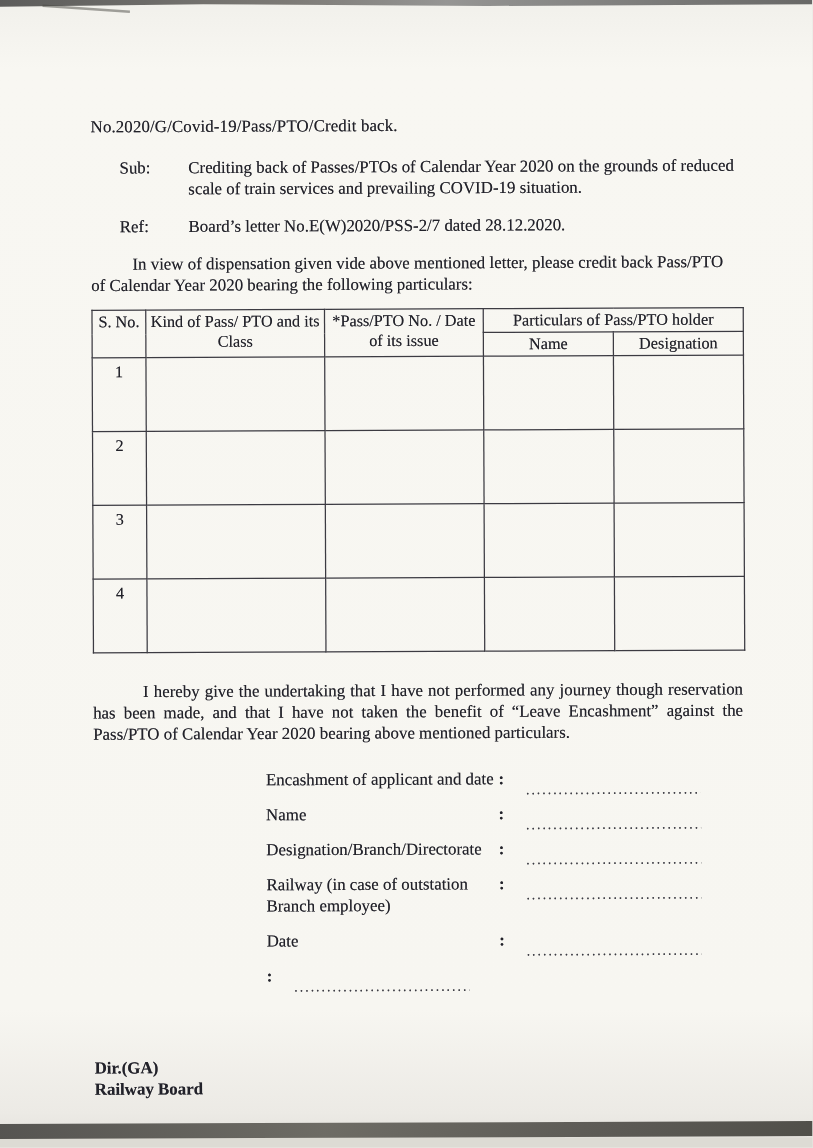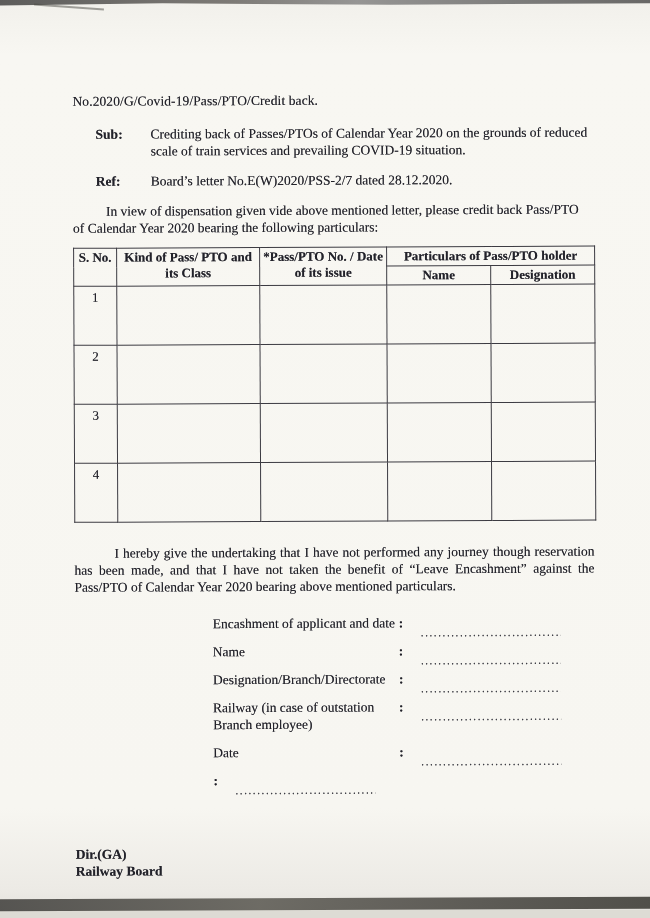--- a/index.html
+++ b/index.html
@@ -39,33 +39,33 @@
     box-sizing:border-box;
     transform:rotate(-0.25deg);
     transform-origin:40% 0;
     font-size:13.5px;line-height:17px;
     text-shadow:0 0 .4px rgba(20,20,30,.55);
   }
   .file-no{letter-spacing:.1px;}
   .labeled-row{display:flex;margin-left:23px;}
   .sub-row{margin-top:16px;}
   .ref-row{margin-top:13px;}
-  .labeled-row .lbl{width:55px;flex:0 0 55px;font-weight:bold;}
+  .labeled-row .lbl{width:55px;flex:0 0 55px;font-weight:normal;}
   .labeled-row .txt{flex:1;max-width:438px;}
   .intro{margin:13px 0 0 0;text-indent:33px;max-width:516px;}
   table.particulars{
     border-collapse:collapse;margin-top:11px;width:522px;
     table-layout:fixed;
   }
   table.particulars th,table.particulars td{
     border:1px solid #3c3b42;
   }
   table.particulars{border:1.5px solid #34333a;}
   table.particulars th{
-    font-size:13px;font-weight:bold;text-align:center;
+    font-size:13px;font-weight:normal;text-align:center;
     padding:1px 3px;line-height:16px;vertical-align:top;
   }
   .c-sno{width:36px;}
   .c-kind{width:136px;margin-top:24px;}
   .c-passno{width:120px;}
   .c-name{width:138px;}
   .c-desig{width:92px;}
   table.particulars td{
     height:54px;vertical-align:top;text-align:center;
     padding:2px 3px;font-size:13px;

